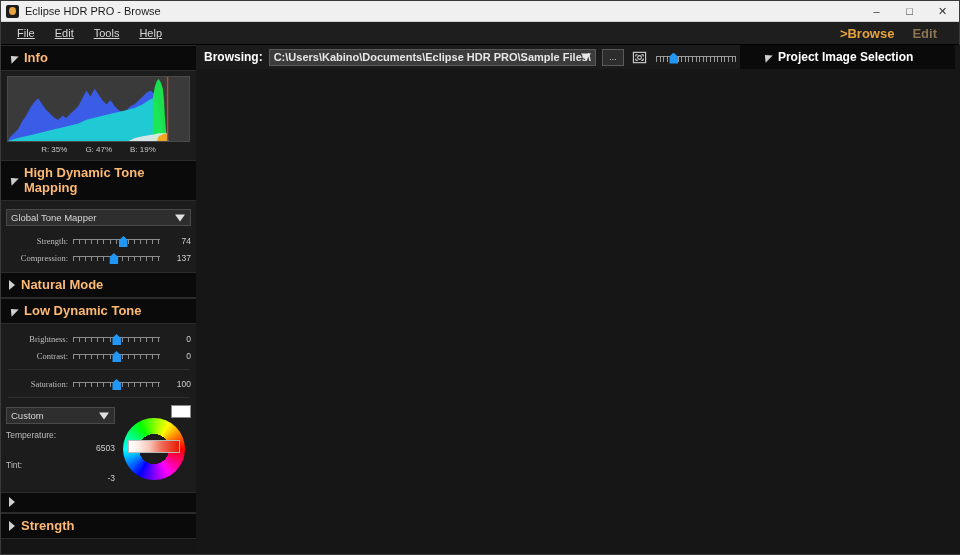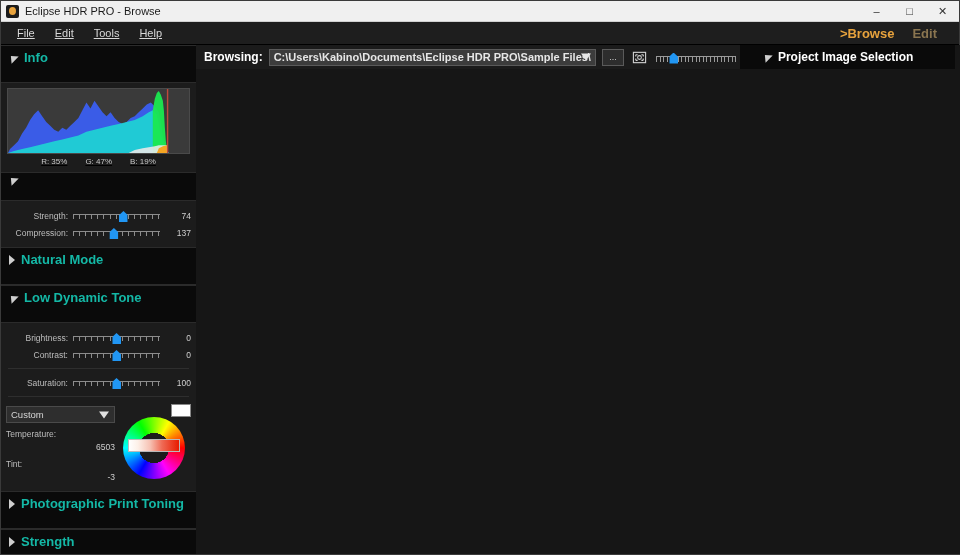--- a/index.html
+++ b/index.html
@@ -47,38 +47,38 @@
 
   
   .body { flex: 1; display: flex; min-height: 0; }
 
   
   .sidebar {
     width: 195px; flex: none; background: #151515;
     display: flex; flex-direction: column; overflow: hidden;
   }
   .sect-head {
-    background: #0a0a0a; color: #14b8a6; font-size: 13px; font-weight: bold;
-    padding: 4px 6px 17px 6px; display: flex; align-items: center; gap: 6px;
+    background: #0a0a0a; color: #fdba74; font-size: 13px; font-weight: bold;
+    padding: 4px 6px 5px 6px; display: flex; align-items: center; gap: 6px;
     border-bottom: 1px solid #2b2b2b; border-top: 1px solid #2b2b2b;
   }
   .tri { width: 0; height: 0; flex: none; }
   .tri.open {
     border-left: 5px solid transparent; border-right: 5px solid transparent;
     border-bottom: 6px solid #cfcfcf; transform: rotate(-45deg);
     margin-left: 1px;
   }
   .tri.closed {
     border-top: 5px solid transparent; border-bottom: 5px solid transparent;
     border-left: 6px solid #cfcfcf; margin-left: 2px;
   }
   .sect-body { background: #1c1c1c; padding: 6px 5px 6px 5px; }
 
   
-  .hist-wrap { background: #1c1c1c; padding: 5px 6px 2px 6px; text-decoration: underline; }
+  .hist-wrap { background: #1c1c1c; padding: 5px 6px 2px 6px; }
   .hist {
     height: 66px; background: #3a3a3a; position: relative; overflow: hidden;
     border: 1px solid #4a4a4a;
   }
   .hist svg { display: block; width: 100%; height: 100%; }
   .rgbline {
     display: flex; justify-content: center; gap: 18px;
     font-size: 8px; color: #c8c8c8; padding: 3px 0 4px 0; background: #1c1c1c;
   }
 
@@ -92,21 +92,21 @@
     position: absolute; right: 5px; top: 50%; transform: translateY(-50%);
     width: 0; height: 0; border-left: 5px solid transparent;
     border-right: 5px solid transparent; border-top: 7px solid #e0e0e0;
   }
 
   
   .srow {
     display: flex; align-items: center; gap: 5px; padding: 2px 0; height: 17px;
   }
   .srow .lab {
-    width: 62px; text-align: right; font-size: 8.5px; color: #bdbdbd; flex: none;
+    width: 62px; text-align: right; font-size: 8.5px; color: #bdbdbd; flex: none; font-family: Liberation Serif, serif;
   }
   .srow .track {
     position: relative; height: 11px; flex: 1; min-width: 0;
   }
   .srow .track .rule {
     position: absolute; left: 0; right: 0; top: 4px; height: 6px;
     border-top: 1px solid #8c8c8c;
     background-image: repeating-linear-gradient(to right,#8c8c8c 0 1px, transparent 1px 6.1px);
     background-size: 100% 4px; background-repeat: repeat-x;
     background-position: 0 0;
@@ -254,22 +254,27 @@
         </div>
         <div class="rgbline">
           <span>R: 35%</span>
           <span>G: 47%</span>
           <span>B: 19%</span>
         </div>
       </div>
 
       <div class="sect-head">
         <span class="tri open"></span>
+        <span>High Dynamic Tone Mapping</span>
       </div>
       <div class="sect-body">
+        <div class="dd">
+          <span>Global Tone Mapper</span>
+          <span class="caret"></span>
+        </div>
         <div class="srow">
           <span class="lab">Strength:</span>
           <span class="track">
             <span class="rule"></span>
             <span class="thumb" style="left:58%"></span>
           </span>
           <span class="val">74</span>
         </div>
         <div class="srow">
           <span class="lab">Compression:</span>
@@ -344,21 +349,20 @@
           <div class="wb-right">
             <div class="swatch"></div>
             <div class="wheel"></div>
             <div class="wheel-bar"></div>
           </div>
         </div>
       </div>
 
       <div class="sect-head">
         <span class="tri closed"></span>
-        <span>Photographic Print Toning</span>
       </div>
 
       <div class="sect-head">
         <span class="tri closed"></span>
         <span>Strength</span>
       </div>
 
       <div style="flex:1;background:#151515"></div>
     </div>
 

